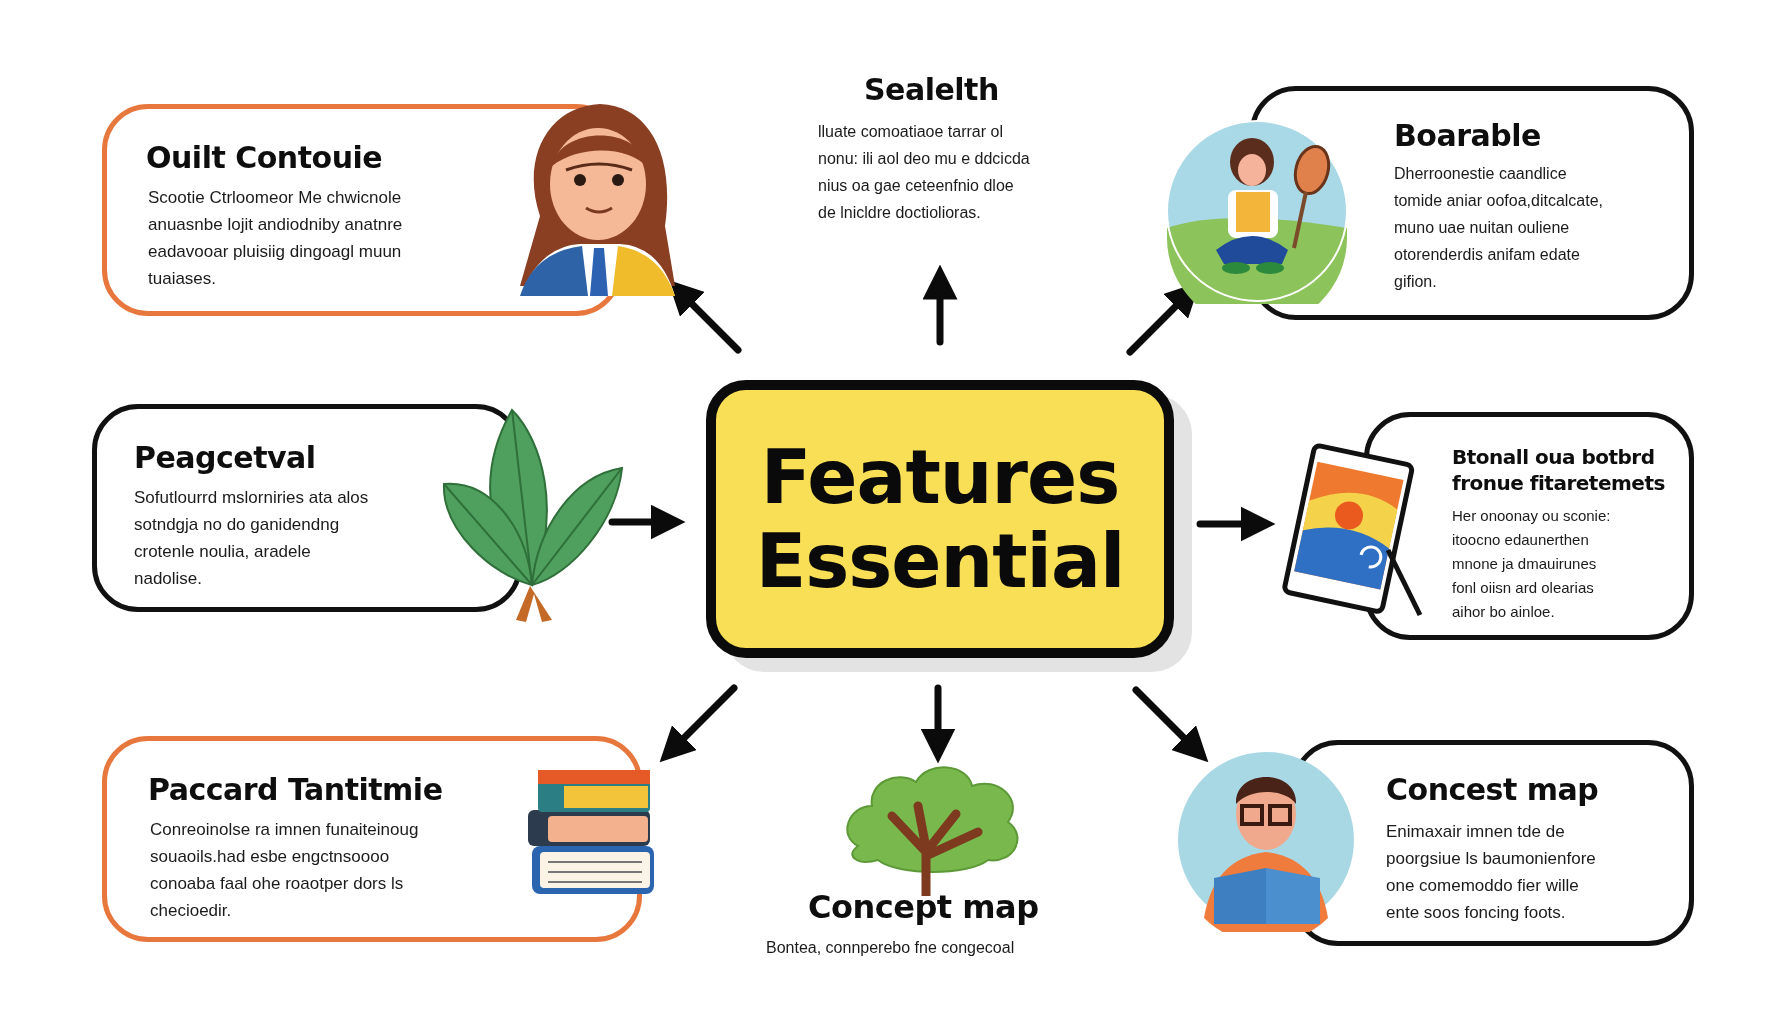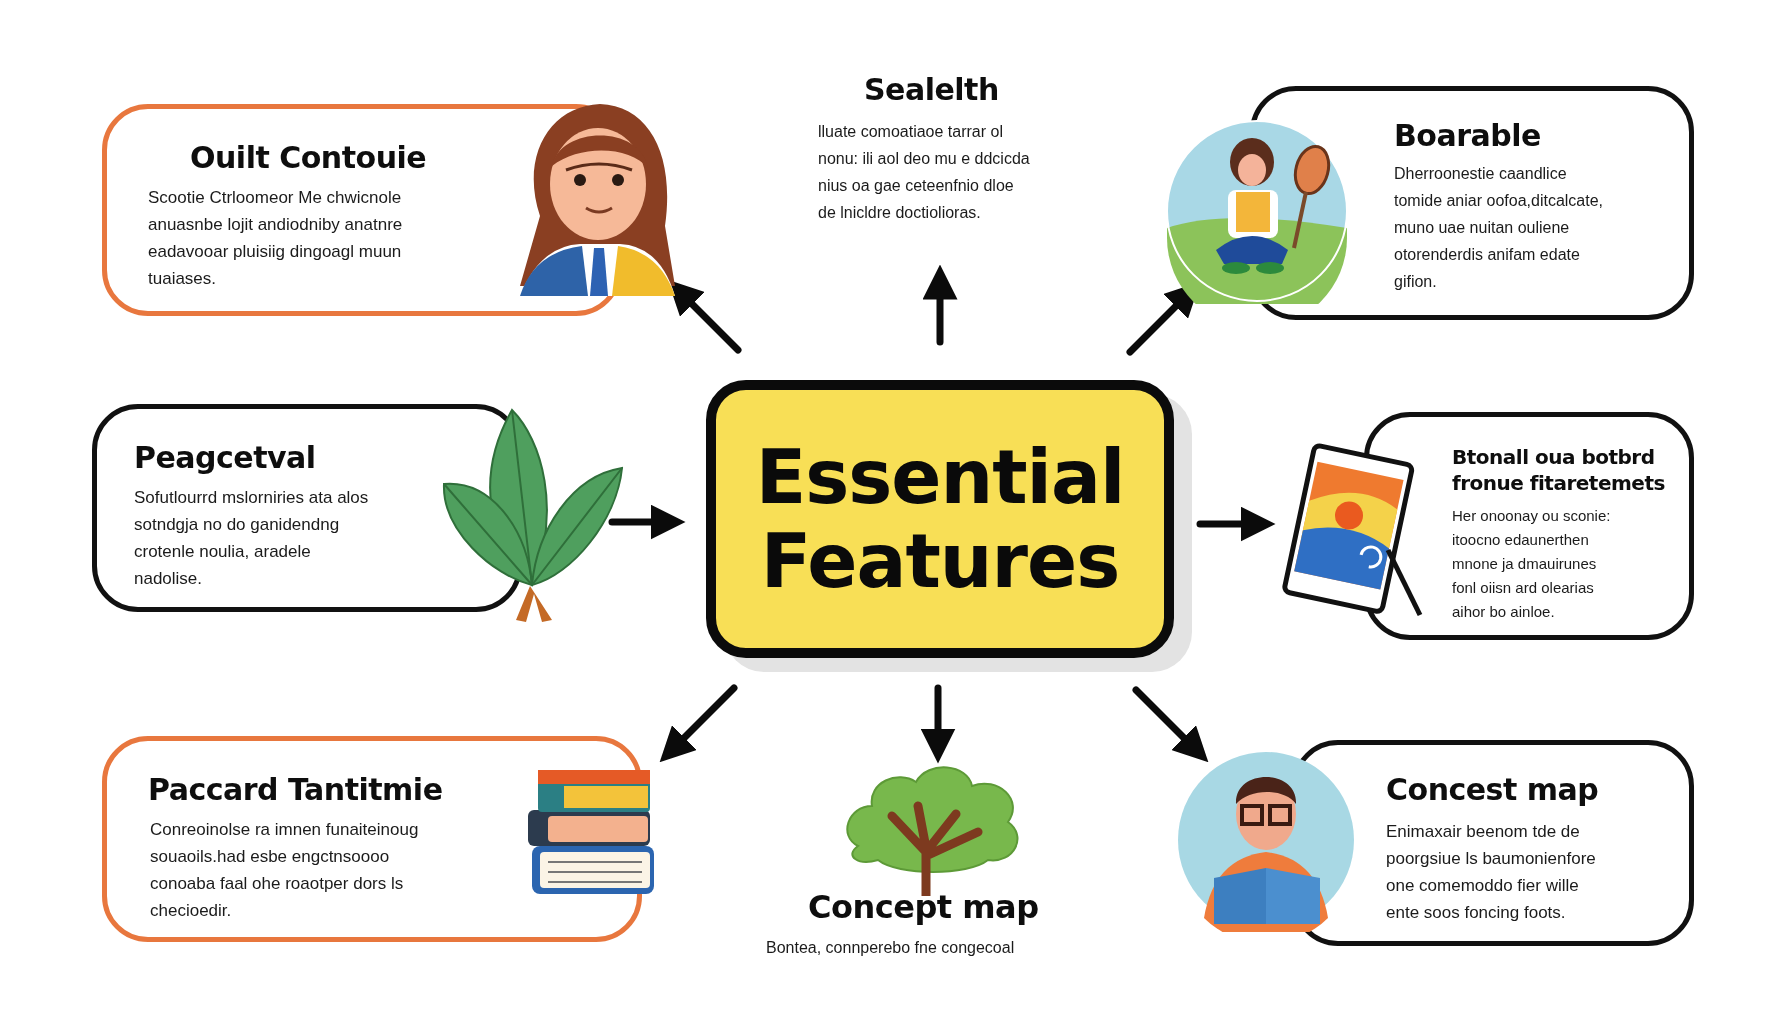--- a/index.html
+++ b/index.html
@@ -32,21 +32,21 @@
     <line x1="1130" y1="352" x2="1188" y2="294" marker-end="url(#ah)"></line>
     <line x1="612" y1="522" x2="668" y2="522" marker-end="url(#ah)"></line>
     <line x1="1200" y1="524" x2="1258" y2="524" marker-end="url(#ah)"></line>
     <line x1="734" y1="688" x2="672" y2="750" marker-end="url(#ah)"></line>
     <line x1="938" y1="688" x2="938" y2="746" marker-end="url(#ah)"></line>
     <line x1="1136" y1="690" x2="1196" y2="750" marker-end="url(#ah)"></line>
   </g>
 </svg>
 
 <div class="card orange" style="left:102px;top:104px;width:520px;height:212px;"></div>
-<div class="title" style="left:146px;top:140px;font-size:30px;margin-left:44px;">Ouilt Contouie</div>
+<div class="title" style="left:146px;top:140px;font-size:30px;">Ouilt Contouie</div>
 <div class="body" style="left:148px;top:184px;">
   <div>Scootie Ctrloomeor Me chwicnole</div>
     <div>anuasnbe lojit andiodniby anatnre</div>
     <div>eadavooar pluisiig dingoagl muun</div>
     <div>tuaiases.</div>
 </div>
 <svg class="ill" style="left:500px;top:96px;" width="190" height="210" viewBox="0 0 190 210">
   <path d="M40 120 C20 60 50 10 100 8 C150 10 175 60 165 130 L175 190 L20 190 Z" fill="#8a3f22"></path>
   <ellipse cx="98" cy="88" rx="48" ry="56" fill="#f6b998"></ellipse>
   <path d="M52 70 C60 30 140 28 148 72 C130 50 80 48 52 70Z" fill="#8a3f22"></path>
@@ -102,22 +102,22 @@
 </div>
 <svg class="ill" style="left:432px;top:400px;" width="200" height="230" viewBox="0 0 200 230">
   <path d="M100 185 C60 150 40 80 80 10 C110 40 130 110 100 185Z" fill="#4f9f5e" stroke="#2f6f3a" stroke-width="2"></path>
   <path d="M100 185 C60 175 10 130 12 84 C60 80 95 130 100 185Z" fill="#4f9f5e" stroke="#2f6f3a" stroke-width="2"></path>
   <path d="M100 185 C140 175 185 120 190 68 C140 76 105 130 100 185Z" fill="#4f9f5e" stroke="#2f6f3a" stroke-width="2"></path>
   <path d="M100 185 L80 10 M100 185 L12 84 M100 185 L190 68" stroke="#2f6f3a" stroke-width="2"></path>
   <path d="M98 186 L84 220 L94 222 L102 194 L110 222 L120 220 Z" fill="#c46a26"></path>
 </svg>
 
 <div class="center">
+  <span>Features</span>
   <span>Essential</span>
-  <span>Features</span>
 </div>
 
 <div class="card" style="left:1364px;top:412px;width:330px;height:228px;"></div>
 <svg class="ill" style="left:1270px;top:440px;" width="160" height="180" viewBox="0 0 160 180">
   <g transform="rotate(12 80 90)">
     <rect x="28" y="14" width="100" height="150" rx="6" fill="#fff" stroke="#111" stroke-width="5"></rect>
     <rect x="34" y="30" width="88" height="112" fill="#ef7a2f"></rect>
     <path d="M34 70 Q80 40 122 60 L122 100 Q80 90 34 110Z" fill="#f4d24a"></path>
     <path d="M34 100 Q80 80 122 100 L122 142 L34 142Z" fill="#2f6fc4"></path>
     <circle cx="76" cy="76" r="14" fill="#ea5a1f"></circle>
@@ -173,17 +173,17 @@
   <path d="M30 170 Q40 110 92 104 Q144 110 154 170 A88 88 0 0 1 30 170Z" fill="#ef7c3c"></path>
   <ellipse cx="92" cy="66" rx="30" ry="36" fill="#f0a98c"></ellipse>
   <path d="M62 56 C60 20 124 20 122 56 C110 40 76 40 62 56Z" fill="#4a2318"></path>
   <rect x="68" y="58" width="20" height="18" fill="none" stroke="#3a1a10" stroke-width="4"></rect>
   <rect x="96" y="58" width="20" height="18" fill="none" stroke="#3a1a10" stroke-width="4"></rect>
   <path d="M40 130 L92 120 L92 176 L40 176Z" fill="#3d7fc0"></path>
     <path d="M92 120 L146 130 L146 176 L92 176Z" fill="#4b8fcf"></path>
 </svg>
 <div class="title" style="left:1386px;top:772px;font-size:30px;">Concest map</div>
 <div class="body" style="left:1386px;top:818px;">
-  <div>Enimaxair beenom tde de</div>
+  <div>Enimaxair imnen tde de</div>
     <div>poorgsiue ls baumonienfore</div>
     <div>one comemoddo fier wille</div>
     <div>ente soos foncing foots.</div>
 </div>
 
 </body></html>

